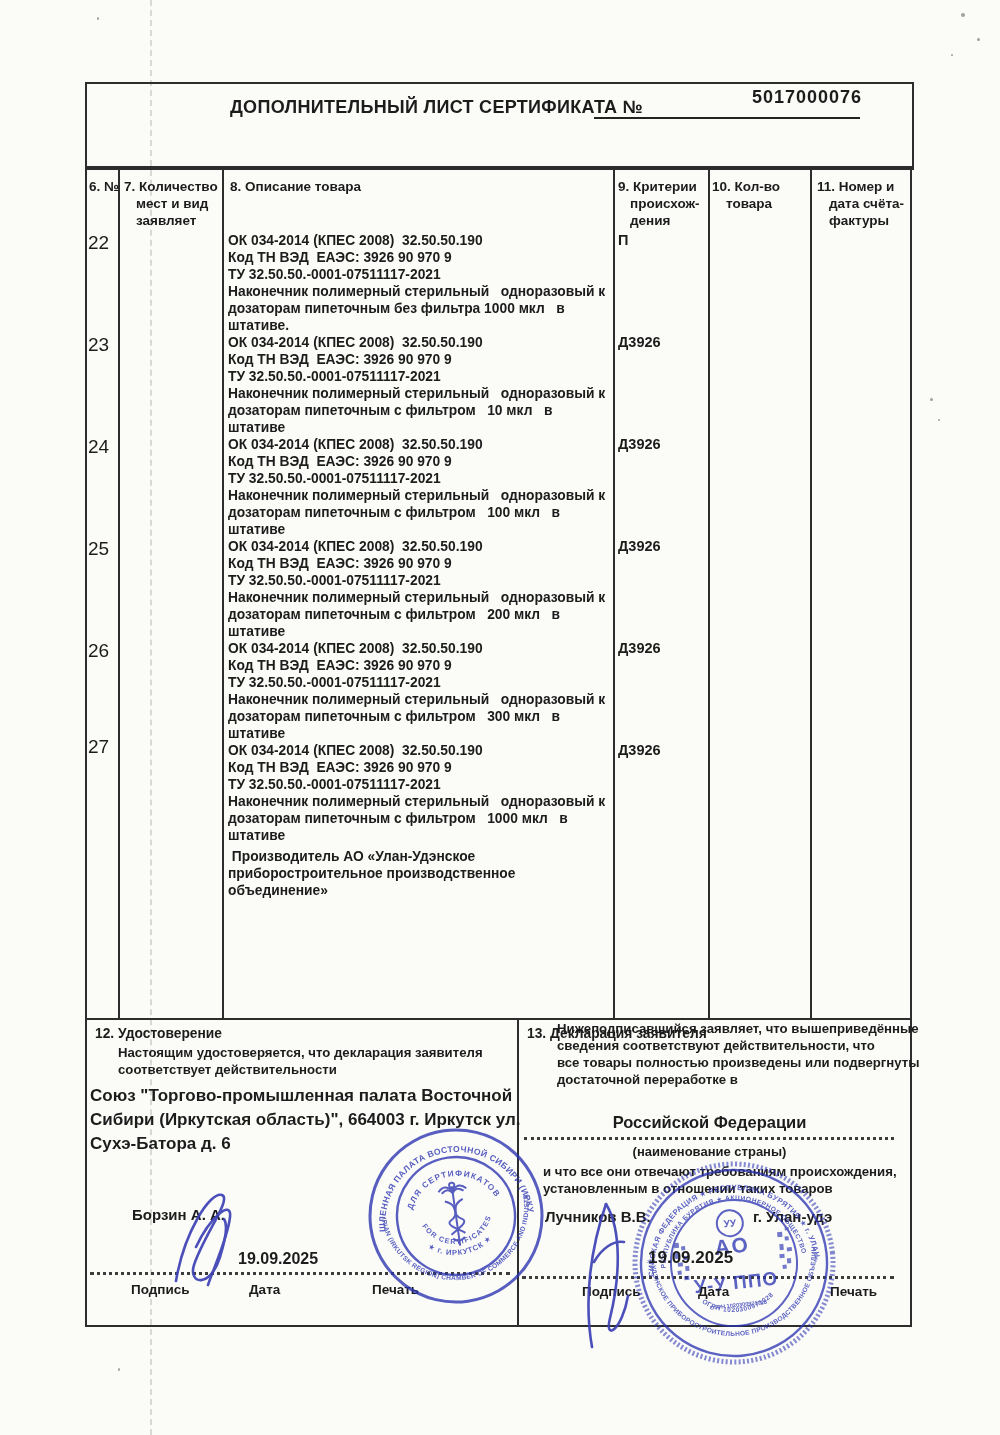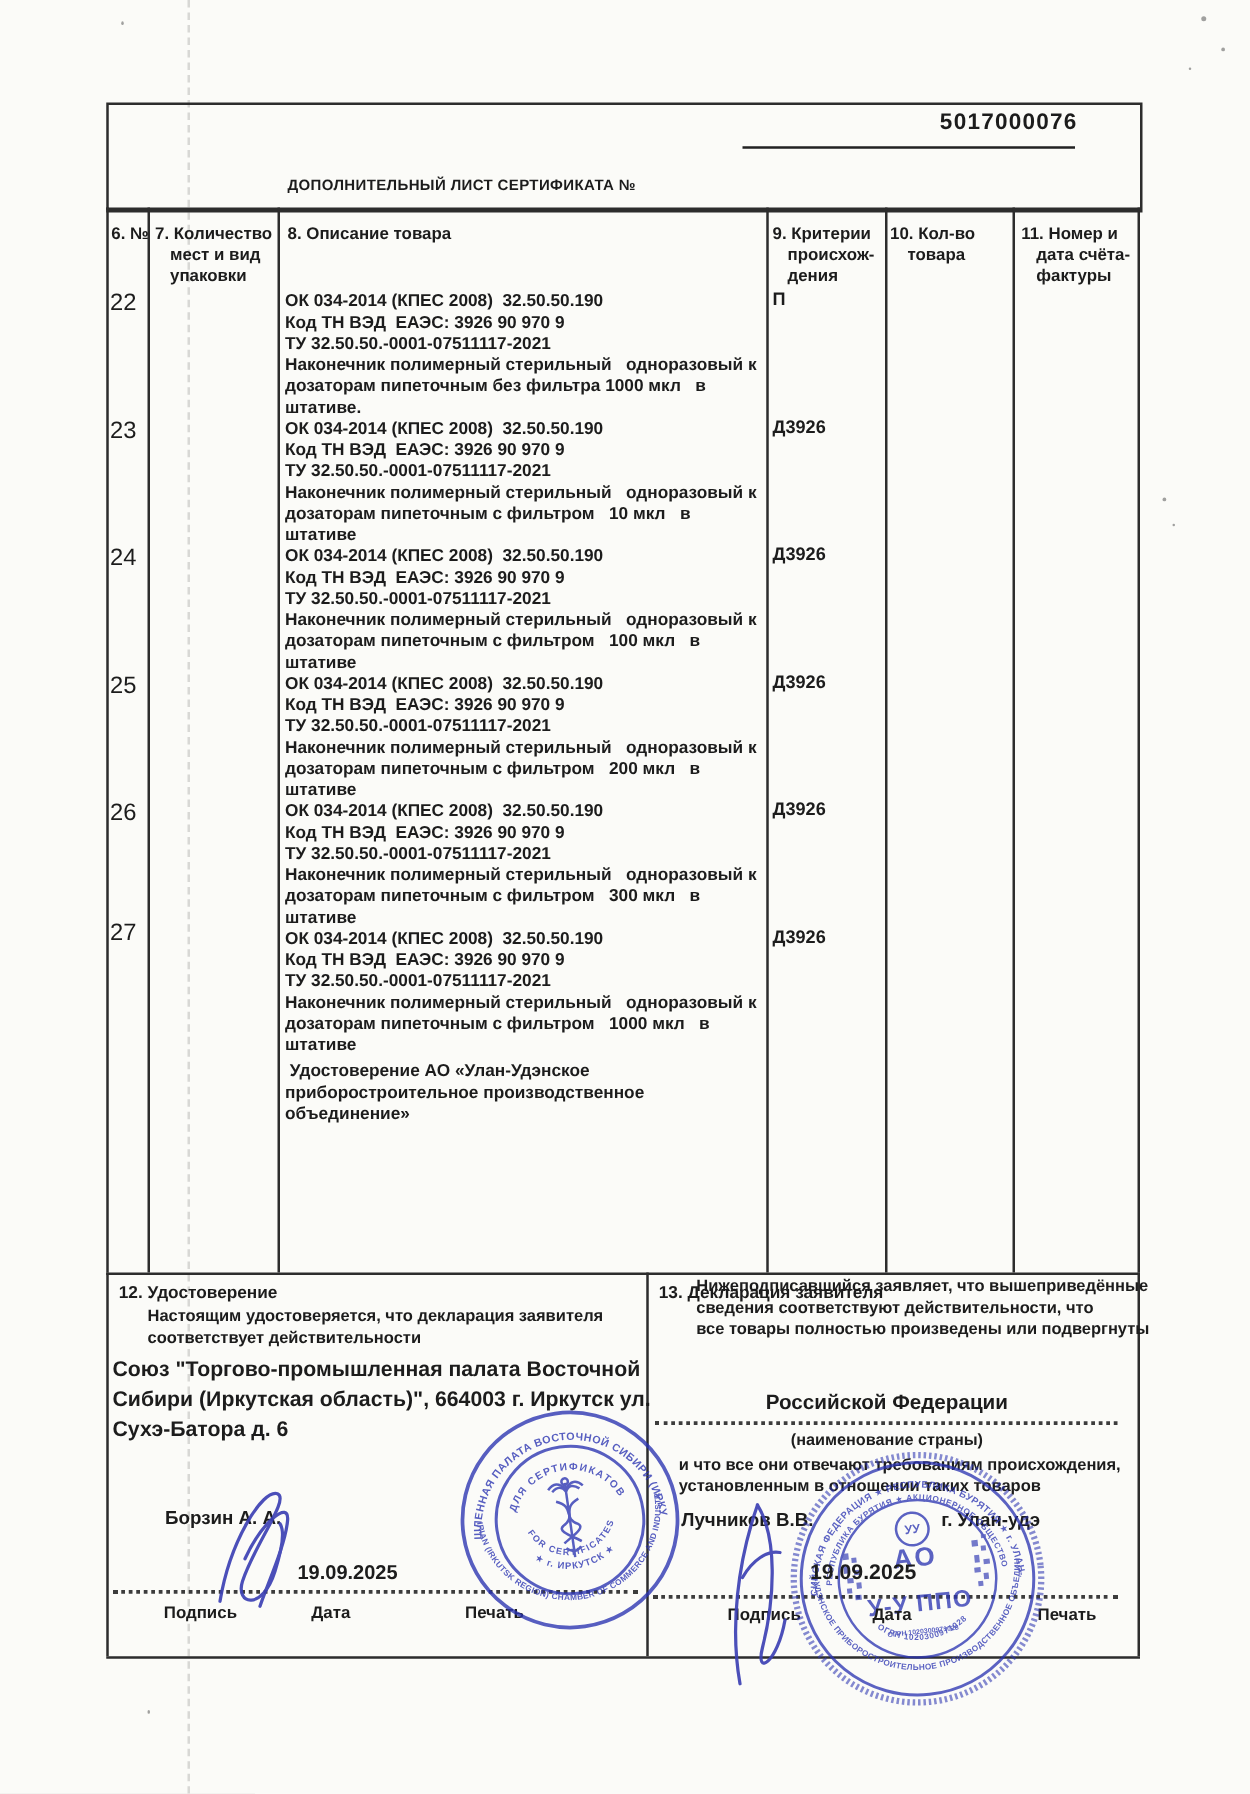--- a/index.html
+++ b/index.html
@@ -8,21 +8,21 @@
   .abs{position:absolute;}
   .line{white-space:pre;}
   
   .box{position:absolute;border:2px solid #2d2d2d;}
   .vline{position:absolute;width:0;border-left:2px solid #2d2d2d;}
   .hline{position:absolute;height:0;border-top:2px solid #2d2d2d;}
   .crease{position:absolute;left:150px;top:0;height:1435px;width:0;
           border-left:2px dashed rgba(90,90,90,.22);}
   .speck{position:absolute;background:rgba(70,70,70,.5);border-radius:50%;}
   
-  .title{font-size:12px;font-weight:600;letter-spacing:.3px;margin-top:44px;}
+  .title{font-size:18px;font-weight:600;letter-spacing:.3px;}
   .certnum{font-size:18px;font-weight:bold;letter-spacing:1px;}
   .numline{position:absolute;height:0;border-top:2px solid #222;}
   
   .th{font-size:13.5px;font-weight:600;line-height:17px;}
   .cell{font-size:13.8px;font-weight:600;line-height:17px;}
   .rownum{font-size:19px;font-weight:400;}
   .crit{font-size:14.5px;font-weight:600;}
   
   .sec-title{font-size:13.8px;font-weight:600;}
   .sec-body{font-size:13.2px;font-weight:600;line-height:17px;}
@@ -64,21 +64,21 @@
   <div class="vline" style="left:613px;top:166px;height:852px;"></div>
   <div class="vline" style="left:708px;top:166px;height:852px;"></div>
   <div class="vline" style="left:810px;top:166px;height:852px;"></div>
 
   <div class="abs th" style="left:89px;top:178px;">
     <div class="line">6. №</div>
   </div>
   <div class="abs th" style="left:124px;top:178px;">
     <div class="line">7. Количество</div>
     <div class="line" style="padding-left:12px;">мест и вид</div>
-    <div class="line" style="padding-left:12px;">упаковки</div>
+    <div class="line" style="padding-left:12px;">заявляет</div>
   </div>
   <div class="abs th" style="left:230px;top:178px;">
     <div class="line">8. Описание товара</div>
   </div>
   <div class="abs th" style="left:618px;top:178px;">
     <div class="line">9. Критерии</div>
     <div class="line" style="padding-left:12px;">происхож-</div>
     <div class="line" style="padding-left:12px;">дения</div>
   </div>
   <div class="abs th" style="left:712px;top:178px;">
@@ -161,21 +161,21 @@
     <div class="abs cell" style="left:228px;top:742px;">
       <div class="line">ОК 034-2014 (КПЕС 2008)  32.50.50.190</div>
       <div class="line">Код ТН ВЭД  ЕАЭС: 3926 90 970 9</div>
       <div class="line">ТУ 32.50.50.-0001-07511117-2021</div>
       <div class="line">Наконечник полимерный стерильный   одноразовый к</div>
       <div class="line">дозаторам пипеточным с фильтром   1000 мкл   в</div>
       <div class="line">штативе</div>
     </div>
     <div class="abs crit" style="left:618px;top:742px;">Д3926</div>
     <div class="abs cell" style="left:228px;top:848px;">
-      <div class="line"> Удостоверение АО «Улан-Удэнское</div>
+      <div class="line"> Производитель АО «Улан-Удэнское</div>
       <div class="line">приборостроительное производственное</div>
       <div class="line">объединение»</div>
     </div>
   </div>
 
   <div class="vline" style="left:85px;top:1018px;height:307px;"></div>
   <div class="vline" style="left:517px;top:1018px;height:307px;"></div>
   <div class="vline" style="left:910px;top:1018px;height:307px;"></div>
   <div class="hline" style="left:85px;top:1325px;width:827px;"></div>
 
@@ -194,20 +194,21 @@
   <div class="dotted" style="left:90px;top:1272px;width:420px;"></div>
   <div class="abs siglabel" style="left:131px;top:1282px;">Подпись</div>
   <div class="abs siglabel" style="left:249px;top:1282px;">Дата</div>
   <div class="abs siglabel" style="left:372px;top:1282px;">Печать</div>
 
   <div class="abs sec-title" style="left:527px;top:1026px;">13. Декларация заявителя</div>
   <div class="abs sec-body" style="left:557px;top:1020px;">
     <div class="line">Нижеподписавшийся заявляет, что вышеприведённые</div>
     <div class="line">сведения соответствуют действительности, что</div>
     <div class="line">все товары полностью произведены или подвергнуты</div>
+    <div class="line">достаточной переработке в</div>
   </div>
   <div class="abs country" style="left:522px;top:1113px;width:375px;text-align:center;">Российской Федерации</div>
   <div class="dotted" style="left:524px;top:1137px;width:370px;"></div>
   <div class="abs caption" style="left:522px;top:1144px;width:375px;text-align:center;">(наименование страны)</div>
   <div class="abs sec-body" style="left:543px;top:1163px;">
     <div class="line">и что все они отвечают требованиям происхождения,</div>
     <div class="line">установленным в отношении таких товаров</div>
   </div>
   <div class="abs signer" style="left:545px;top:1208px;">Лучников В.В.</div>
   <div class="abs signer" style="left:753px;top:1208px;">г.  Улан-удэ</div>

